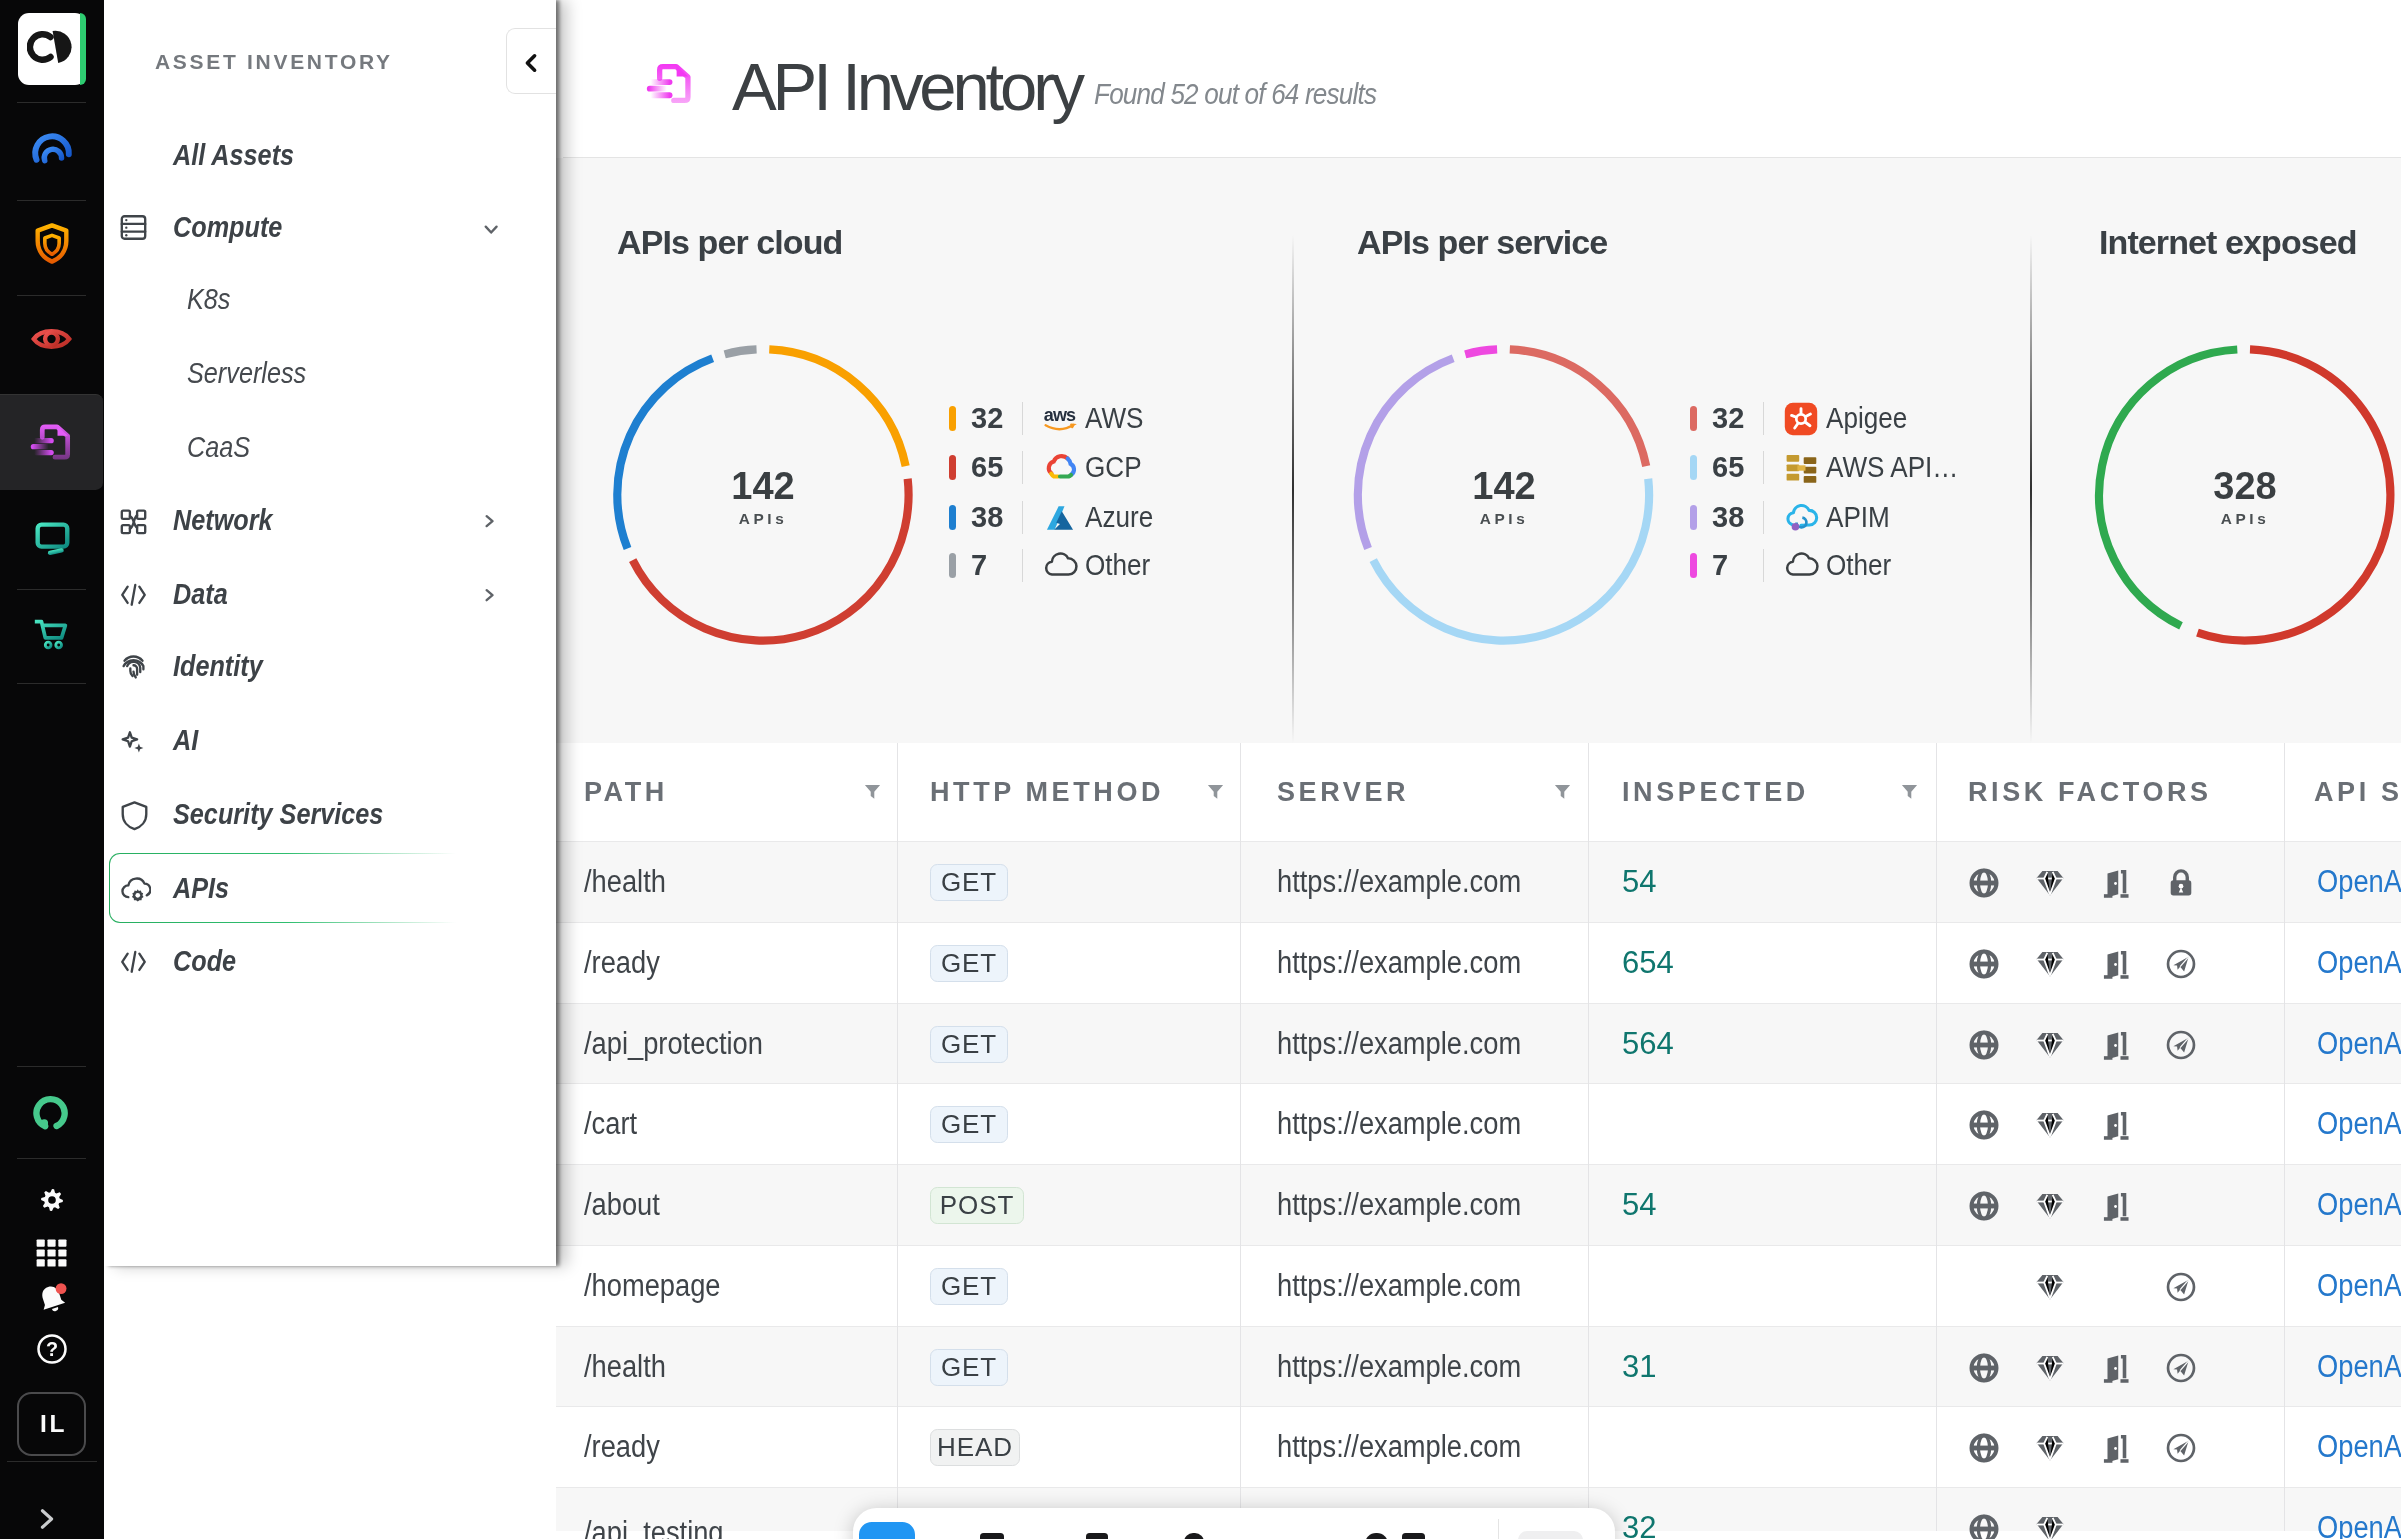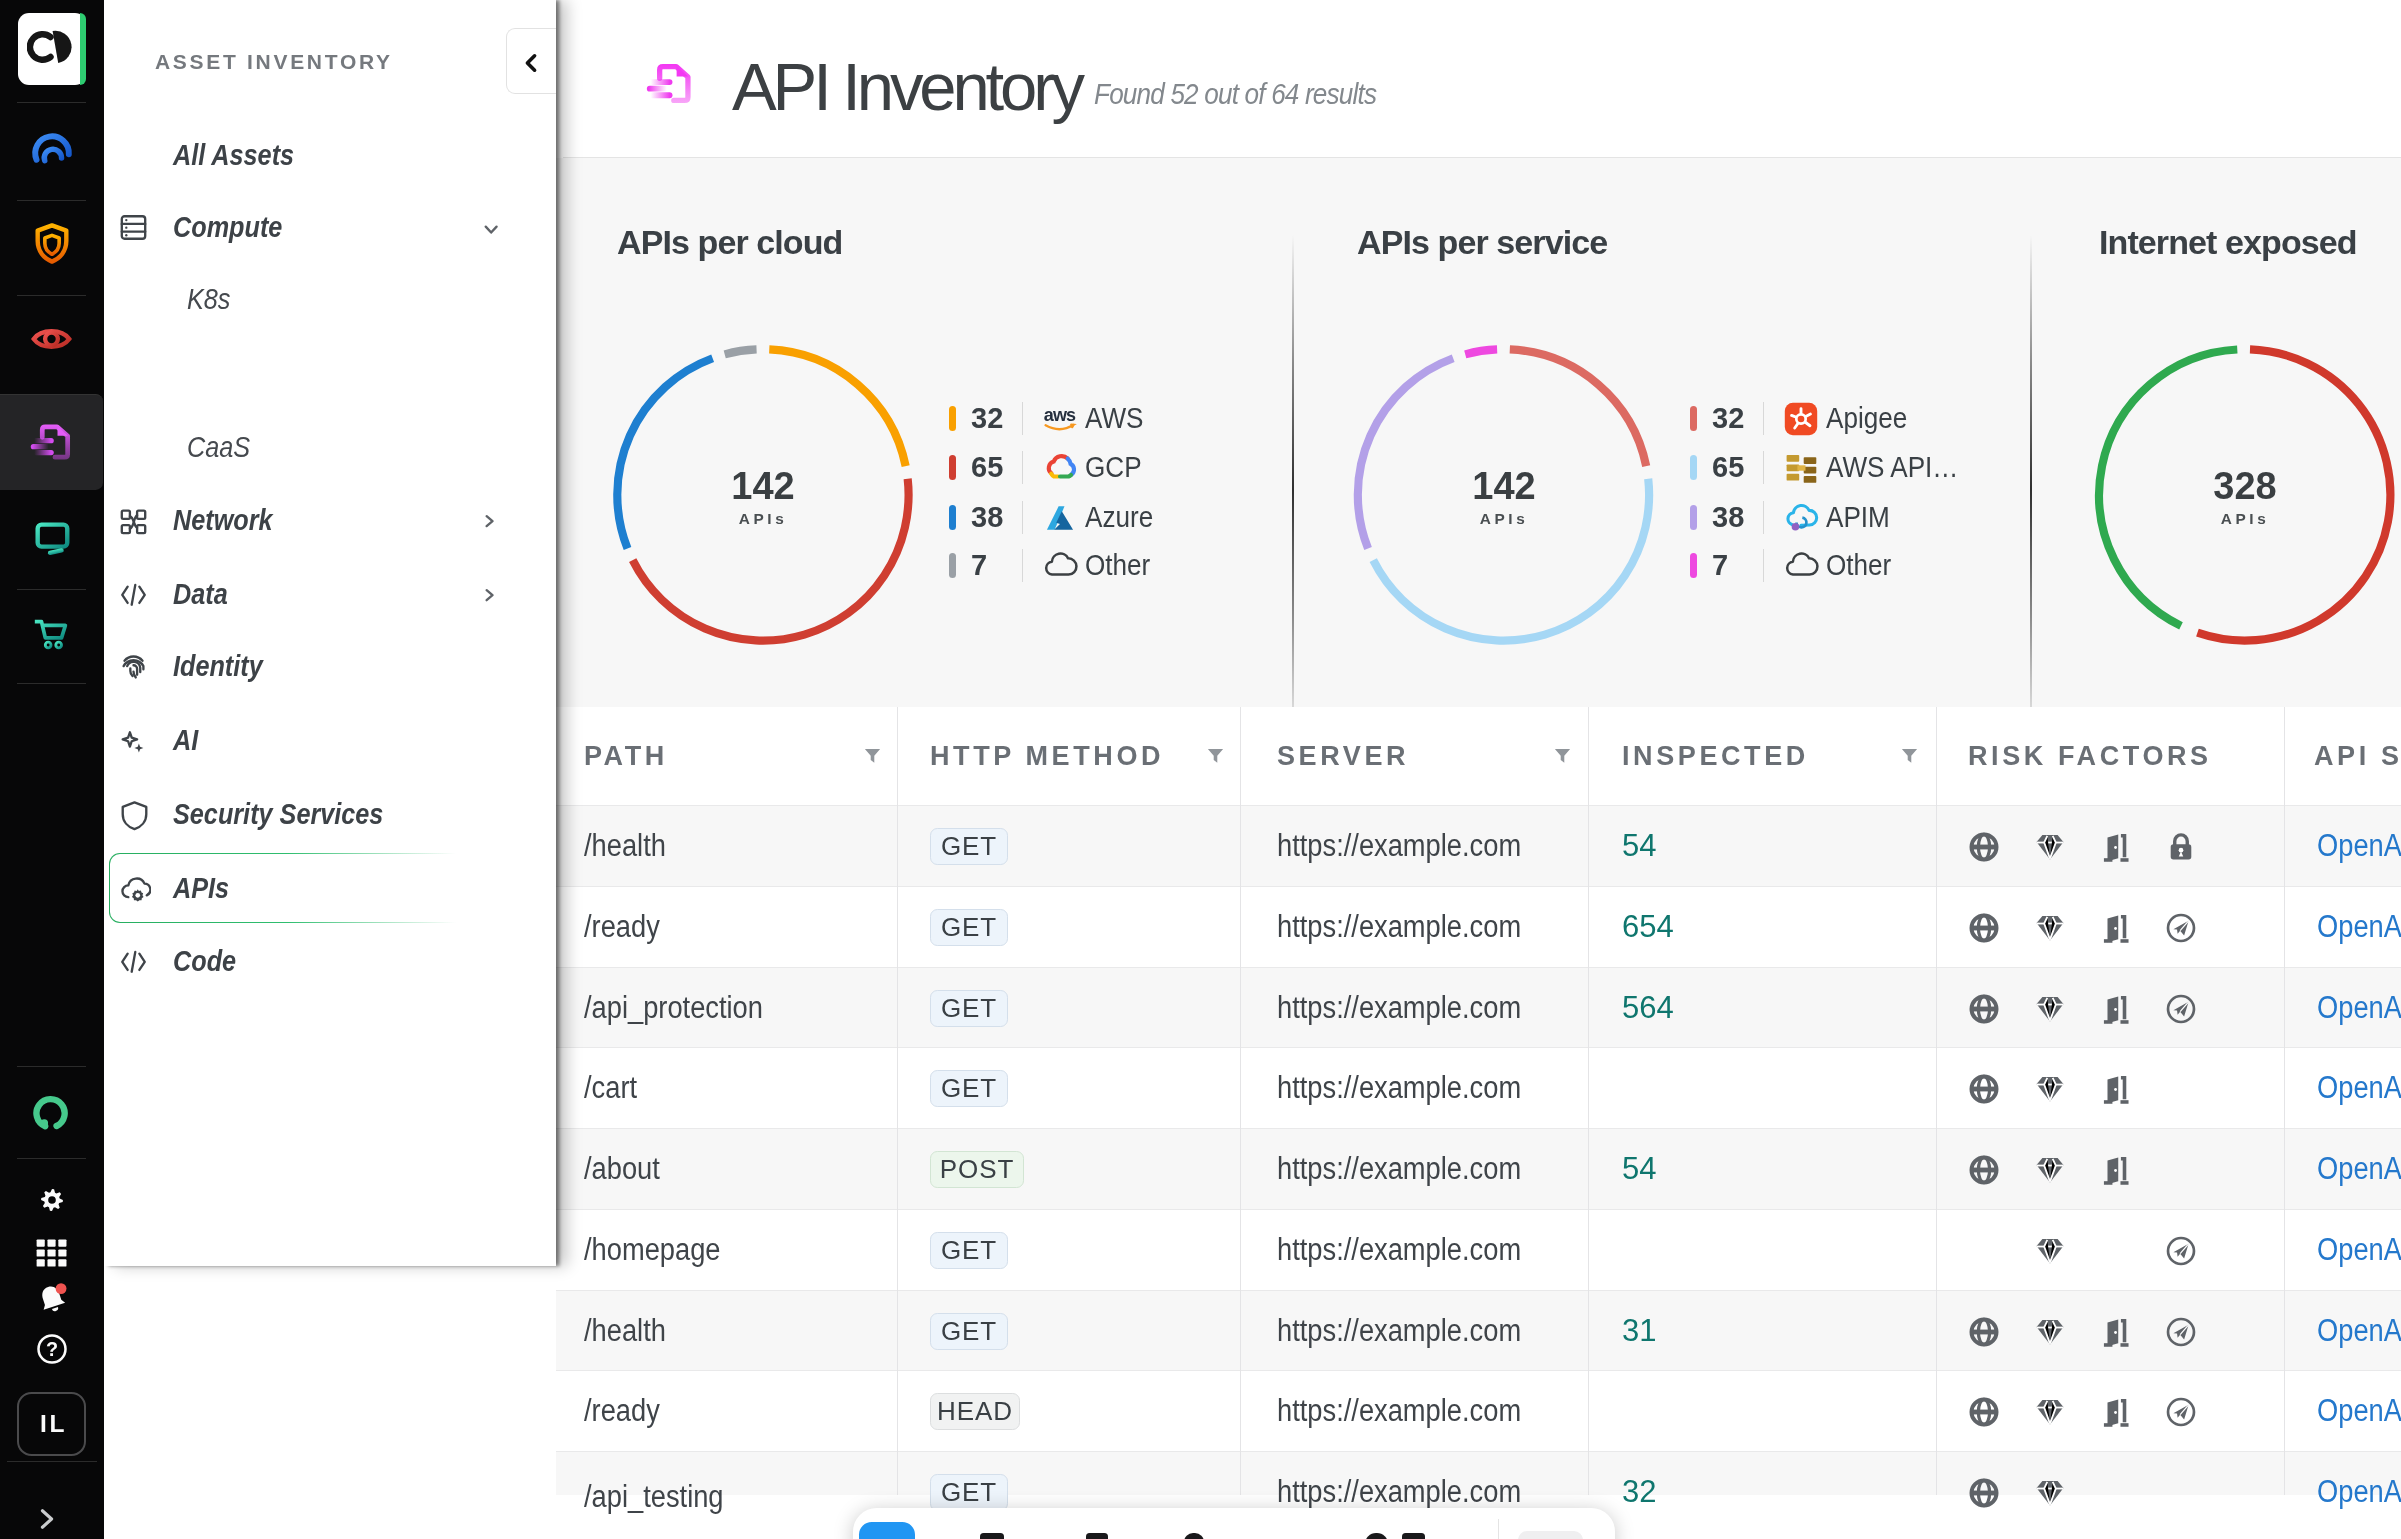--- a/index.html
+++ b/index.html
@@ -40,21 +40,21 @@
  background:linear-gradient(180deg,rgba(160,160,160,0) 0%,#8a8a8a 25%,#2f2f2f 50%,#8a8a8a 75%,rgba(160,160,160,0) 100%)}
 .donutNum{position:absolute;width:182px;text-align:center;font-size:38px;font-weight:700;color:#3a3f42}
 .donutLbl{position:absolute;width:182px;text-align:center;font-size:15.4px;font-weight:700;color:#4a4f52;letter-spacing:3.6px}
 .leg{position:absolute;height:49px;display:flex;align-items:center}
 .leg .pill{width:7.3px;height:24.5px;border-radius:3.6px}
 .leg .num{position:absolute;font-size:29px;font-weight:700;color:#3a4045}
 .leg .ldiv{position:absolute;width:0.9px;height:33px;background:#d8d8d8}
 .leg .lic{position:absolute;width:36px;height:36px}
 .leg .llbl{position:absolute;font-size:29px;color:#3a4045;white-space:nowrap;transform:scaleX(.9);transform-origin:0 50%}
 
-#tbl{position:absolute;left:0;top:707px;width:1845px;height:788px;background:#fff}
+#tbl{position:absolute;left:0;top:743px;width:1845px;height:788px;background:#fff}
 .colb{position:absolute;top:0;width:0.9px;height:788px;background:#e4e4e6}
 #thead{position:absolute;left:0;top:0;width:1845px;height:98px;background:#fff}
 #thead .h{position:absolute;top:34px;font-size:27px;font-weight:700;color:#6a6f75;letter-spacing:3.6px;white-space:nowrap}
 .row{position:absolute;left:0;width:1845px;height:81px;border-top:0.9px solid #e9e9ea}
 .row.g{background:#f7f7f7}
 .row .path{position:absolute;left:28px;top:22px;font-size:31px;color:#3f4449;transform:scaleX(.88);transform-origin:0 50%}
 .row .srv{position:absolute;left:721px;top:22px;font-size:31px;color:#3f4449;transform:scaleX(.88);transform-origin:0 50%}
 .row .insp{position:absolute;left:1066px;top:22px;font-size:31px;color:#0f766e}
 .row .oapi{position:absolute;left:1761px;top:22px;font-size:31px;color:#2478cc;transform:scaleX(.88);transform-origin:0 50%}
 .pillm{position:absolute;left:374px;top:22px;height:37px;border-radius:7.3px;font-size:26px;color:#3a4045;
@@ -535,20 +535,23 @@
         <circle cx="7" cy="23.6" r="1.3" fill="#3f4449"></circle>
       </svg>
       <span class="lbl" style="font-weight:700">Compute</span>
       <svg class="chev" width="16.3" height="12.7" viewBox="0 0 18 14" style="top:24.5px">
         <path d="M3 4 L9 10.5 L15 4" fill="none" stroke="#5f6368" stroke-width="2.6" stroke-linecap="round" stroke-linejoin="round"></path>
       </svg>
     </div>
  <div class="mi" style="top:270px">
       <span class="lbl2" style="font-weight:400">K8s</span>
     </div>
+ <div class="mi" style="top:344px">
+      <span class="lbl2" style="font-weight:400">Serverless</span>
+    </div>
  <div class="mi" style="top:418px">
       <span class="lbl2" style="font-weight:400">CaaS</span>
     </div>
  <div class="mi" style="top:491px">
       <svg class="ic" style="top:17px" width="27" height="27" viewBox="0 0 30 30">
         <rect x="2" y="3" width="9" height="9" rx="1.5" fill="none" stroke="#3f4449" stroke-width="2.6" stroke-linecap="round" stroke-linejoin="round"></rect>
         <rect x="2" y="19" width="9" height="9" rx="1.5" fill="none" stroke="#3f4449" stroke-width="2.6" stroke-linecap="round" stroke-linejoin="round"></rect>
         <rect x="19" y="3" width="9" height="9" rx="1.5" fill="none" stroke="#3f4449" stroke-width="2.6" stroke-linecap="round" stroke-linejoin="round"></rect>
         <rect x="19" y="19" width="9" height="9" rx="1.5" fill="none" stroke="#3f4449" stroke-width="2.6" stroke-linecap="round" stroke-linejoin="round"></rect>
         <path d="M11 9 C16 11 15 20 19 22" fill="none" stroke="#3f4449" stroke-width="2.6" stroke-linecap="round" stroke-linejoin="round"></path>

